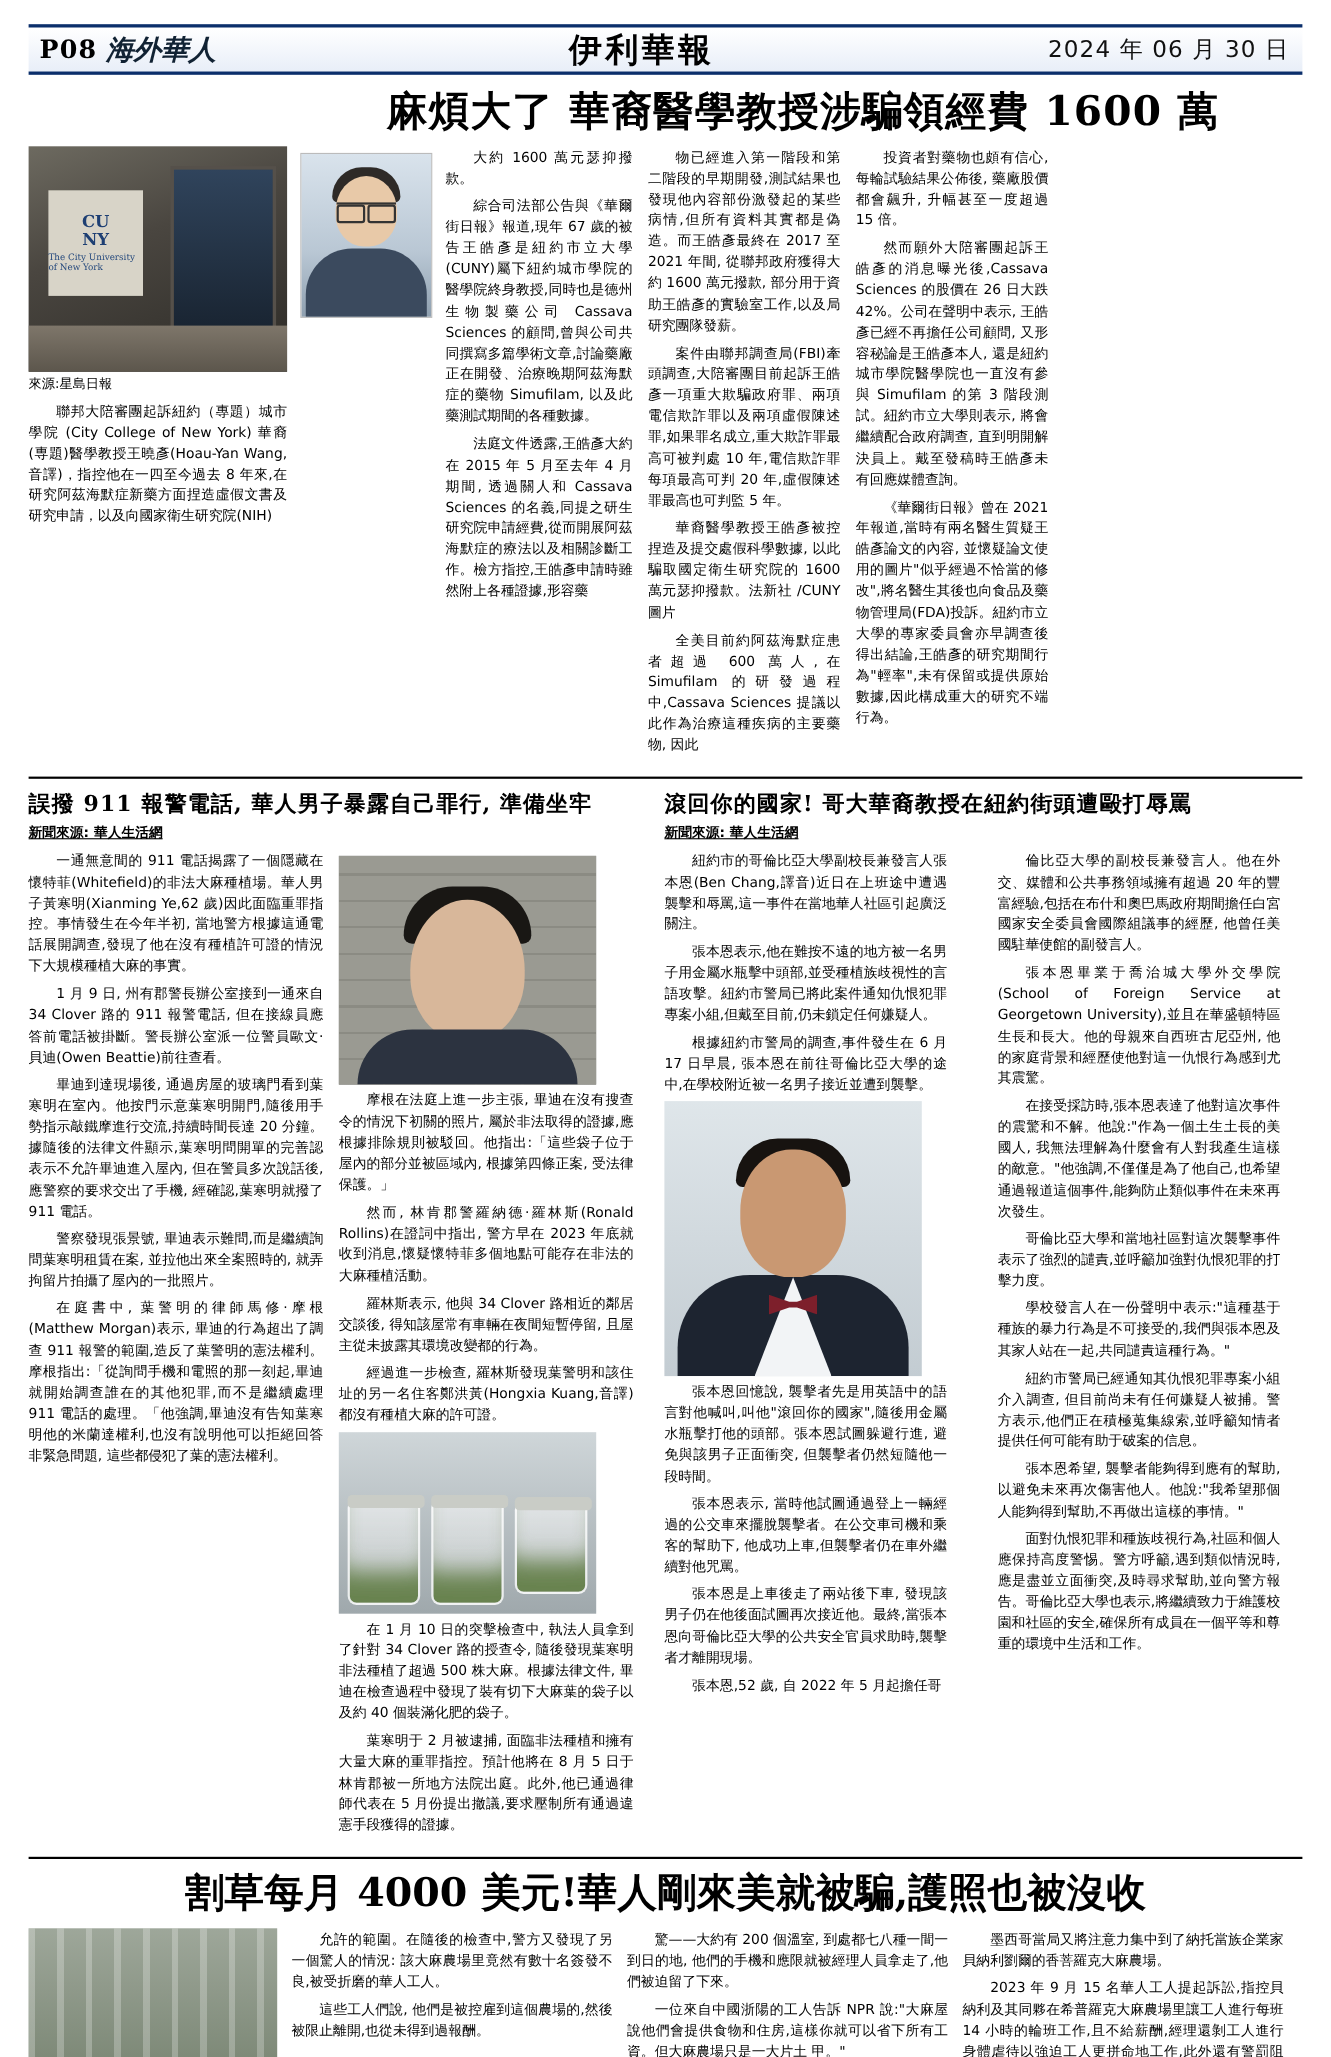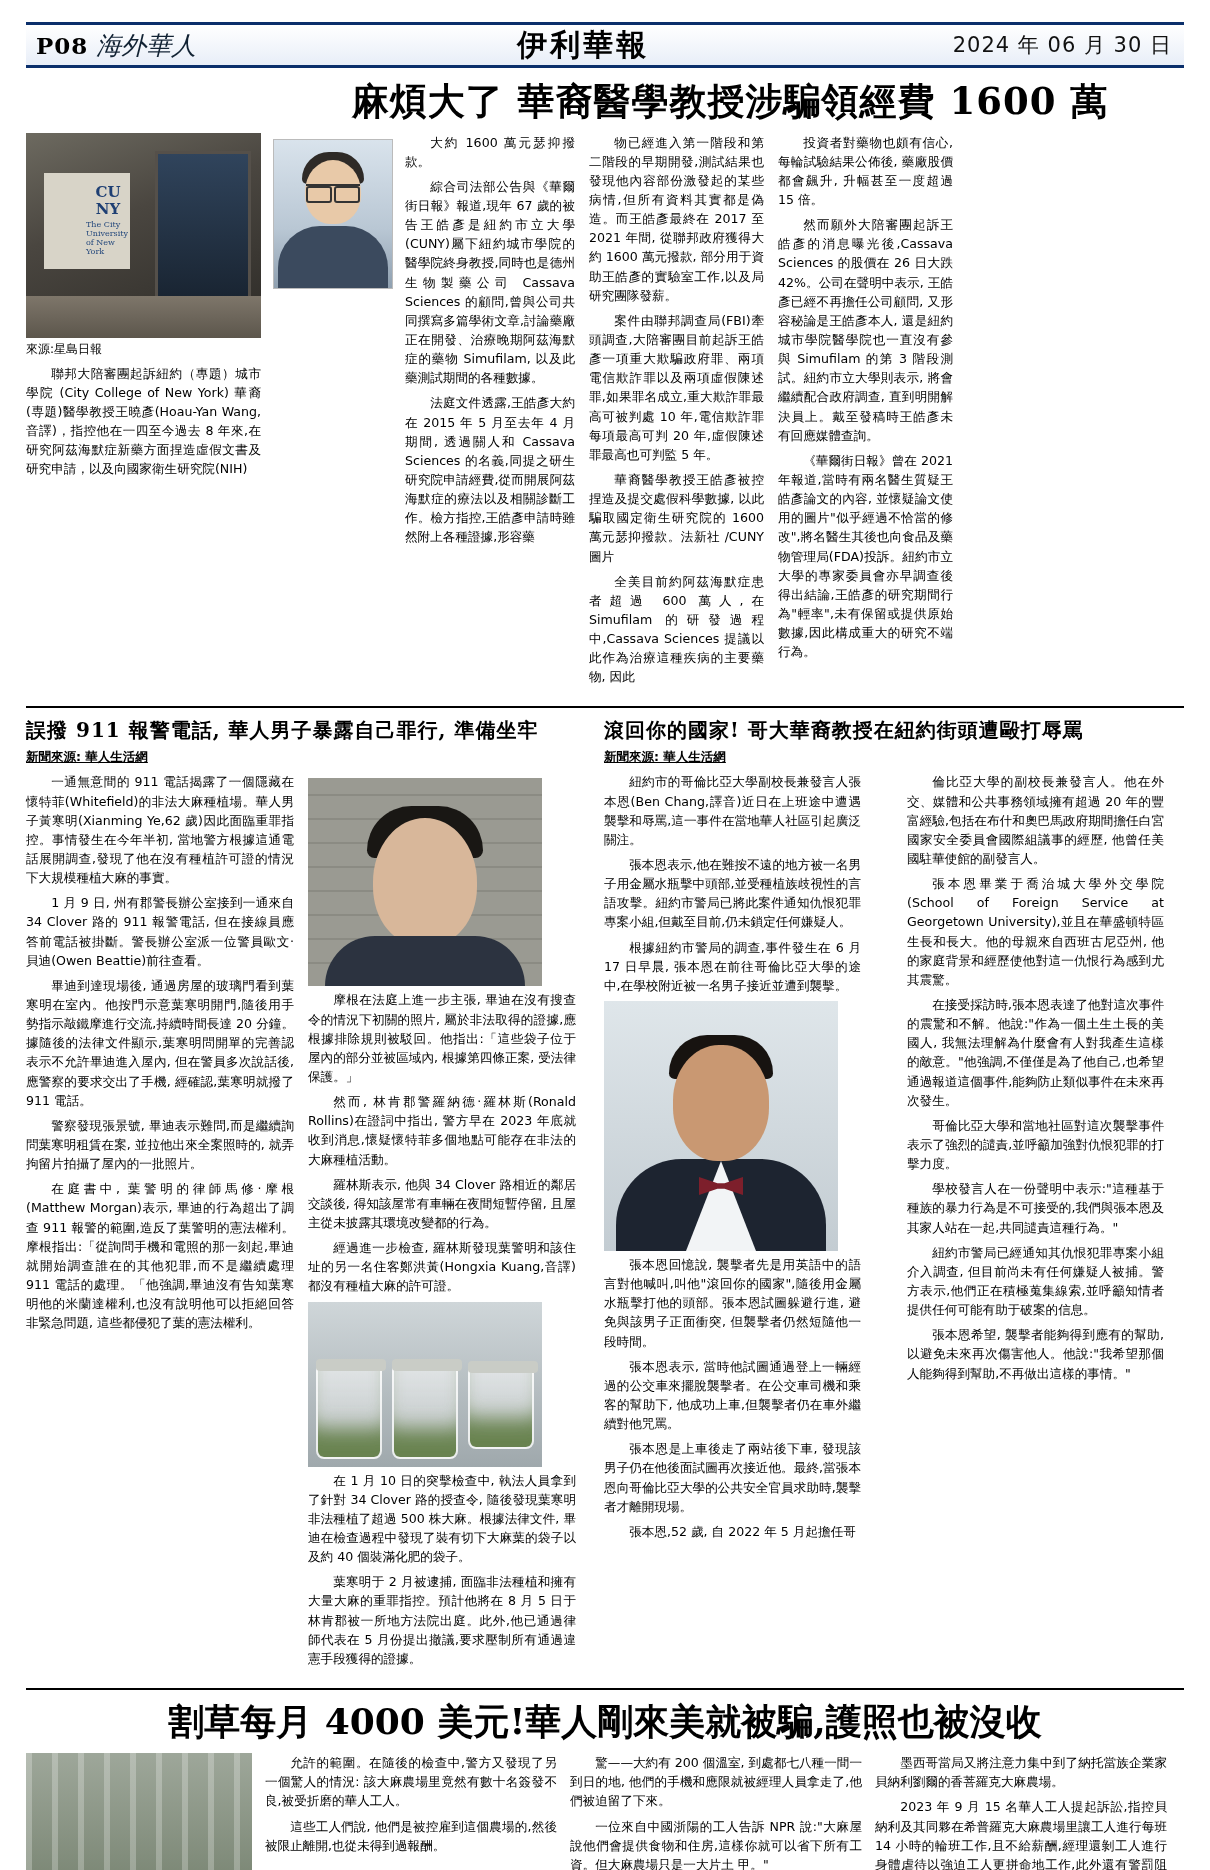--- a/index.html
+++ b/index.html
@@ -21,21 +21,21 @@
   }
   .mh-left {
     display:flex; align-items:center; gap:8px; padding:0 10px;
     min-width:200px;
   }
   .mh-page {
     font-weight:bold; font-size:23px; letter-spacing:1px;
     font-family:"DejaVu Serif","Liberation Serif",serif;
   }
   .mh-section {
-    font-size:25px; font-weight:normal; font-style:italic;
+    font-size:25px; font-weight:bold; font-style:italic;
     font-family:"DejaVu Serif","Liberation Serif",serif;
     color:#123;
   }
   .mh-center {
     flex:1; display:flex; align-items:center; justify-content:center;
   }
   .mh-title {
     font-size:30px; font-weight:bold; letter-spacing:3px;
     font-family:"DejaVu Serif","Liberation Serif",serif;
   }
@@ -58,21 +58,20 @@
   .photo {
     background:#2b2f36; position:relative; overflow:hidden;
   }
   .photo-cuny { height:205px; background:linear-gradient(160deg,#6d6a60 0%,#4a4640 40%,#2c2a26 100%); }
   .photo-cuny .sign {
     position:absolute; left:18px; top:40px; width:86px; height:96px;
     background:#d8d4c8; border:2px solid #8b8madd;
     display:flex; flex-direction:column; align-items:center; justify-content:center;
     color:#1e3f73; font-weight:bold; font-size:15px; line-height:1.1;
     font-family:"DejaVu Serif","Liberation Serif",serif;
-    padding-left:42px;
   }
   .photo-cuny .sign small { font-size:8px; font-weight:normal; margin-top:4px; color:#24487c;}
   .photo-cuny .door {
     position:absolute; right:10px; top:18px; width:96px; height:170px;
     background:linear-gradient(180deg,#30445c,#16202c); border:3px solid #55504a;
   }
   .photo-cuny .floor {
     position:absolute; left:0; bottom:0; width:100%; height:42px;
     background:linear-gradient(180deg,#7e766a,#5c564c);
   }
@@ -323,20 +322,21 @@
           <p class="t">張本恩,52 歲, 自 2022 年 5 月起擔任哥</p>
         </div>
         <div class="col" style="width:268px;">
           <p class="t">倫比亞大學的副校長兼發言人。他在外交、媒體和公共事務領域擁有超過 20 年的豐富經驗,包括在布什和奧巴馬政府期間擔任白宮國家安全委員會國際組議事的經歷, 他曾任美國駐華使館的副發言人。</p>
           <p class="t">張本恩畢業于喬治城大學外交學院(School of Foreign Service at Georgetown University),並且在華盛頓特區生長和長大。他的母親來自西班古尼亞州, 他的家庭背景和經歷使他對這一仇恨行為感到尤其震驚。</p>
           <p class="t">在接受採訪時,張本恩表達了他對這次事件的震驚和不解。他說:"作為一個土生土長的美國人, 我無法理解為什麼會有人對我產生這樣的敵意。"他強調,不僅僅是為了他自己,也希望通過報道這個事件,能夠防止類似事件在未來再次發生。</p>
           <p class="t">哥倫比亞大學和當地社區對這次襲擊事件表示了強烈的譴責,並呼籲加強對仇恨犯罪的打擊力度。</p>
           <p class="t">學校發言人在一份聲明中表示:"這種基于種族的暴力行為是不可接受的,我們與張本恩及其家人站在一起,共同譴責這種行為。"</p>
           <p class="t">紐約市警局已經通知其仇恨犯罪專案小組介入調查, 但目前尚未有任何嫌疑人被捕。警方表示,他們正在積極蒐集線索,並呼籲知情者提供任何可能有助于破案的信息。</p>
           <p class="t">張本恩希望, 襲擊者能夠得到應有的幫助,以避免未來再次傷害他人。他說:"我希望那個人能夠得到幫助,不再做出這樣的事情。"</p>
+          <p class="t">面對仇恨犯罪和種族歧視行為,社區和個人應保持高度警惕。警方呼籲,遇到類似情況時,應是盡並立面衝突,及時尋求幫助,並向警方報告。哥倫比亞大學也表示,將繼續致力于維護校園和社區的安全,確保所有成員在一個平等和尊重的環境中生活和工作。</p>
         </div>
       </div>
     </div>
   </div>
 
   <div class="rule"></div>
 
   <div>
     <div class="headline3">割草每月 4000 美元!華人剛來美就被騙,護照也被沒收</div>
 

